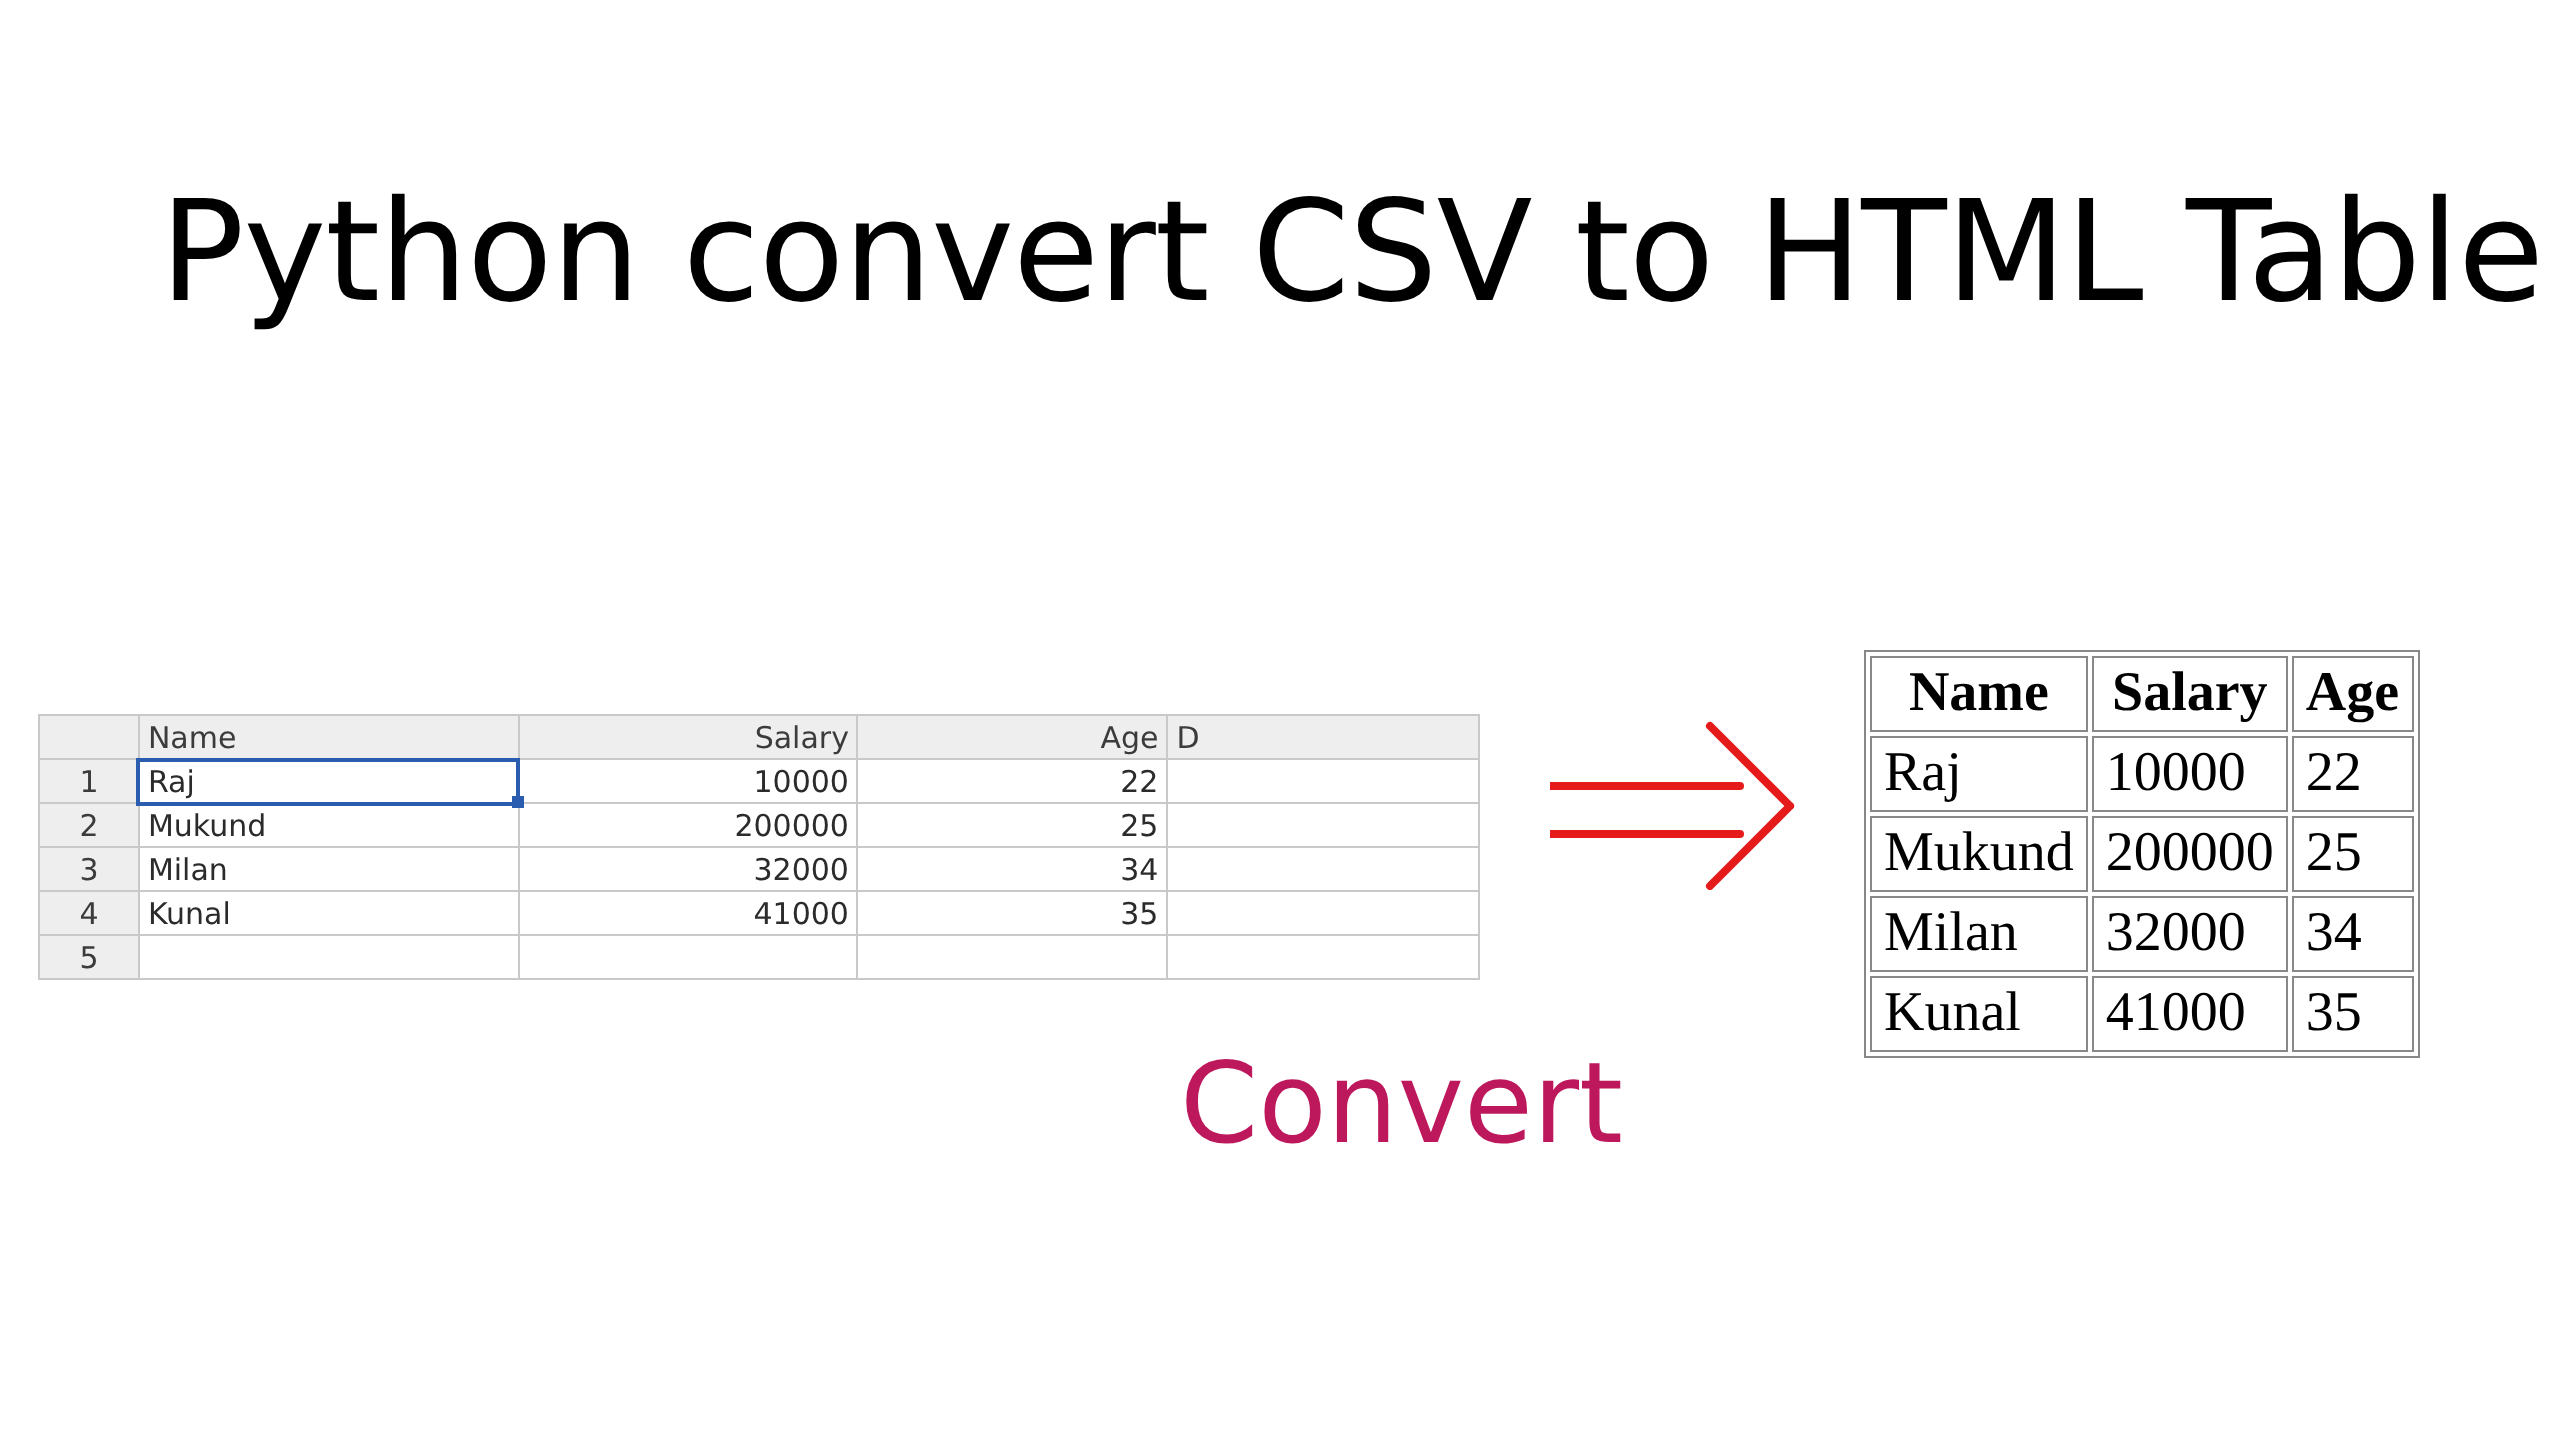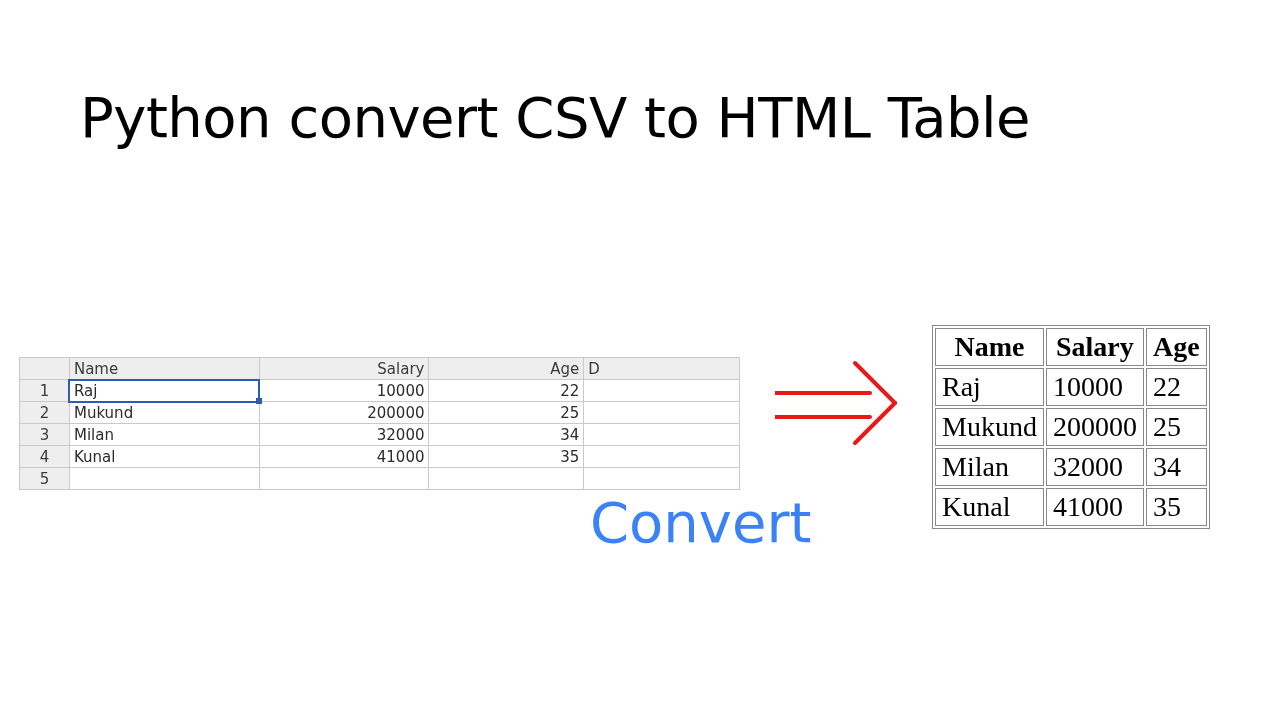--- a/index.html
+++ b/index.html
@@ -8,21 +8,21 @@
     width: 1280px;
     height: 720px;
     background: #ffffff;
     font-family: "DejaVu Sans", "Liberation Sans", Arial, sans-serif;
     overflow: hidden;
   }
   .page-title {
     position: absolute;
     left: 80px;
     top: 85px;
-    font-size: 56px;
+    font-size: 70px;
     font-weight: 400;
     color: #000;
     letter-spacing: -0.5px;
   }
 
   
   .spreadsheet {
     position: absolute;
     left: 19px;
     top: 357px;
@@ -95,23 +95,23 @@
   }
   .html-table th {
     font-weight: bold;
     text-align: center;
   }
 
   
   .convert-label {
     position: absolute;
     left: 590px;
-    top: 490px;
+    top: 520px;
     font-size: 56px;
-    color: #3b82f6;
+    color: #be185d;
     font-weight: 400;
   }
 
   
   .arrow {
     position: absolute;
     left: 775px;
     top: 355px;
     width: 130px;
     height: 90px;

